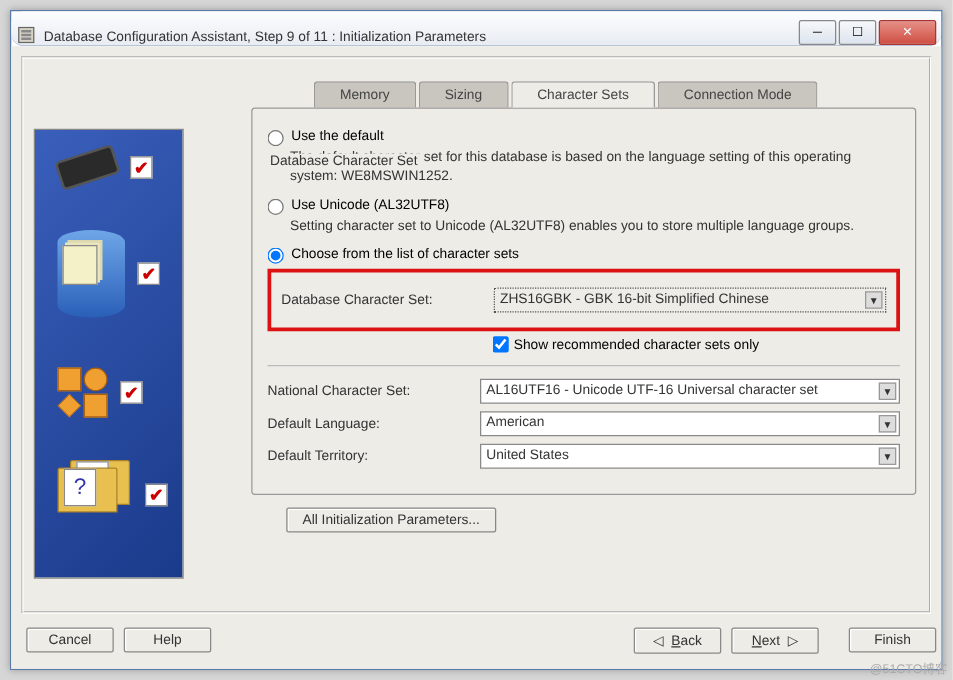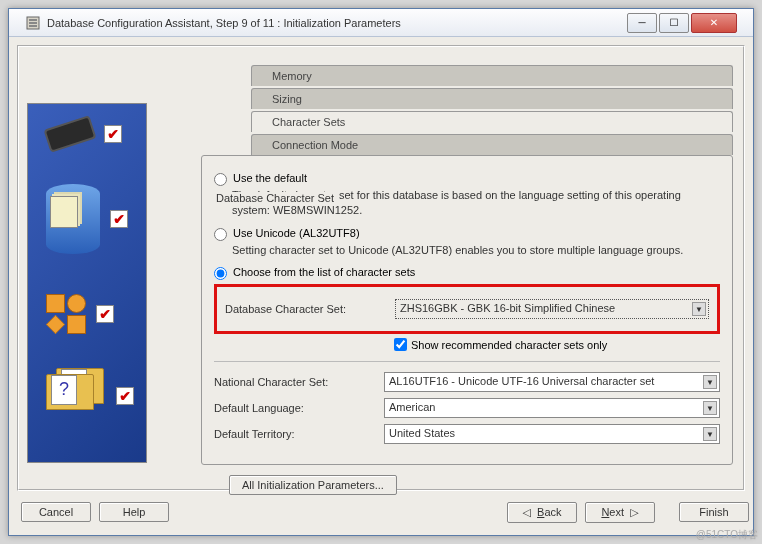--- a/index.html
+++ b/index.html
@@ -1,20 +1,20 @@
 <!DOCTYPE html>
 <html><head>
 <meta charset="utf-8">
 <style>
 * { box-sizing: border-box; margin: 0; padding: 0; font-family: Tahoma, sans-serif; font-size: 11px; }
 body { background: #d6d6d6; width: 762px; height: 544px; position: relative; }
 
 .window { position: absolute; left: 8px; top: 8px; width: 746px; height: 528px; background: #fff; border: 1px solid #5a7ba8; box-shadow: 0 0 6px rgba(0,0,0,0.3); }
 
-.titlebar { height: 28px; background: linear-gradient(#fdfdfe, #e8ecf3); border-bottom: 1px solid #b8c4d6; display: flex; align-items: center; padding: 0 16px; }
+.titlebar { height: 28px; background: linear-gradient(#fdfdfe, #e8ecf3); border-bottom: 1px solid #b8c4d6; display: flex; align-items: flex-end; padding: 0 4px; border-radius: 10px; }
 .titlebar .icon { width: 16px; height: 16px; margin-right: 6px; display: inline-flex; align-items: center; justify-content: center; }
 .titlebar .title { flex: 1; color: #333; }
 .winbtns { display: flex; gap: 0; }
 .winbtn { width: 30px; height: 20px; border: 1px solid #888; background: linear-gradient(#f6f8fb,#dde4ee); display: flex; align-items: center; justify-content: center; border-radius: 2px; margin-left: 2px; font-size: 10px; }
 .winbtn.close { width: 46px; background: linear-gradient(#e68f87,#cf4f43); color: #fff; border-color: #a33; }
 
 .content { position: absolute; top: 28px; left: 0; right: 0; bottom: 0; background: #eeece7; }
 .inner { position: absolute; left: 8px; top: 8px; right: 8px; bottom: 44px; border: 2px groove #fff; background: #eeece7; }
 
 .sidebar { position: absolute; left: 8px; top: 56px; width: 120px; height: 360px; background: linear-gradient(135deg,#3a5fbb,#1a3a8a); border: 1px solid #888; }
@@ -25,21 +25,21 @@
 .docs { position: absolute; left: 4px; top: 12px; width: 28px; height: 32px; background: #f4f0c8; border: 1px solid #888; box-shadow: 2px -2px 0 #e8e4bc, 4px -4px 0 #dcd8b0; }
 .shapes { width: 40px; height: 40px; display: grid; grid-template: 1fr 1fr / 1fr 1fr; gap: 2px; }
 .shapes span { background: #f0a030; border: 1px solid #a86010; }
 .shapes span:nth-child(2){ border-radius:50%; }
 .shapes span:nth-child(3){ transform: rotate(45deg) scale(0.7); }
 .folder { width: 48px; height: 36px; background: #e8c050; border-radius: 2px 2px 0 0; position: relative; border: 1px solid #a8822a; }
 .folder::before{content:"?";position:absolute;left:4px;top:0;width:24px;height:28px;background:#fff;border:1px solid #888;font-size:18px;color:#33a;text-align:center;line-height:26px;}
 .folder.back{position:absolute;left:10px;top:-6px;}
 
 .tabs-area { position: absolute; left: 182px; top: 18px; right: 10px; }
-.tabs { display: flex; gap: 2px; margin-left: 50px; flex-direction: column; }
+.tabs { display: flex; gap: 2px; margin-left: 50px; }
 .tab { padding: 4px 20px; background: #c8c6bf; border: 1px solid #999; border-bottom: none; border-radius: 3px 3px 0 0; color: #444; cursor: default; }
 .tab.active { background: #eeece7; position: relative; z-index: 2; }
 
 .fieldset { margin-top: 0; border: 1px solid #999; border-radius: 3px; padding: 10px 12px 14px; background: #eeece7; position: relative; }
 .fieldset .legend { position: absolute; top: -8px; left: 10px; background: #eeece7; padding: 0 4px; color: #333; margin-top: 44px; }
 
 .radio-row { display: flex; align-items: flex-start; margin: 6px 0 2px; }
 .radio-row input { margin-right: 6px; margin-top: 1px; }
 .desc { margin-left: 18px; color: #333; line-height: 1.4; margin-bottom: 8px; }
 

